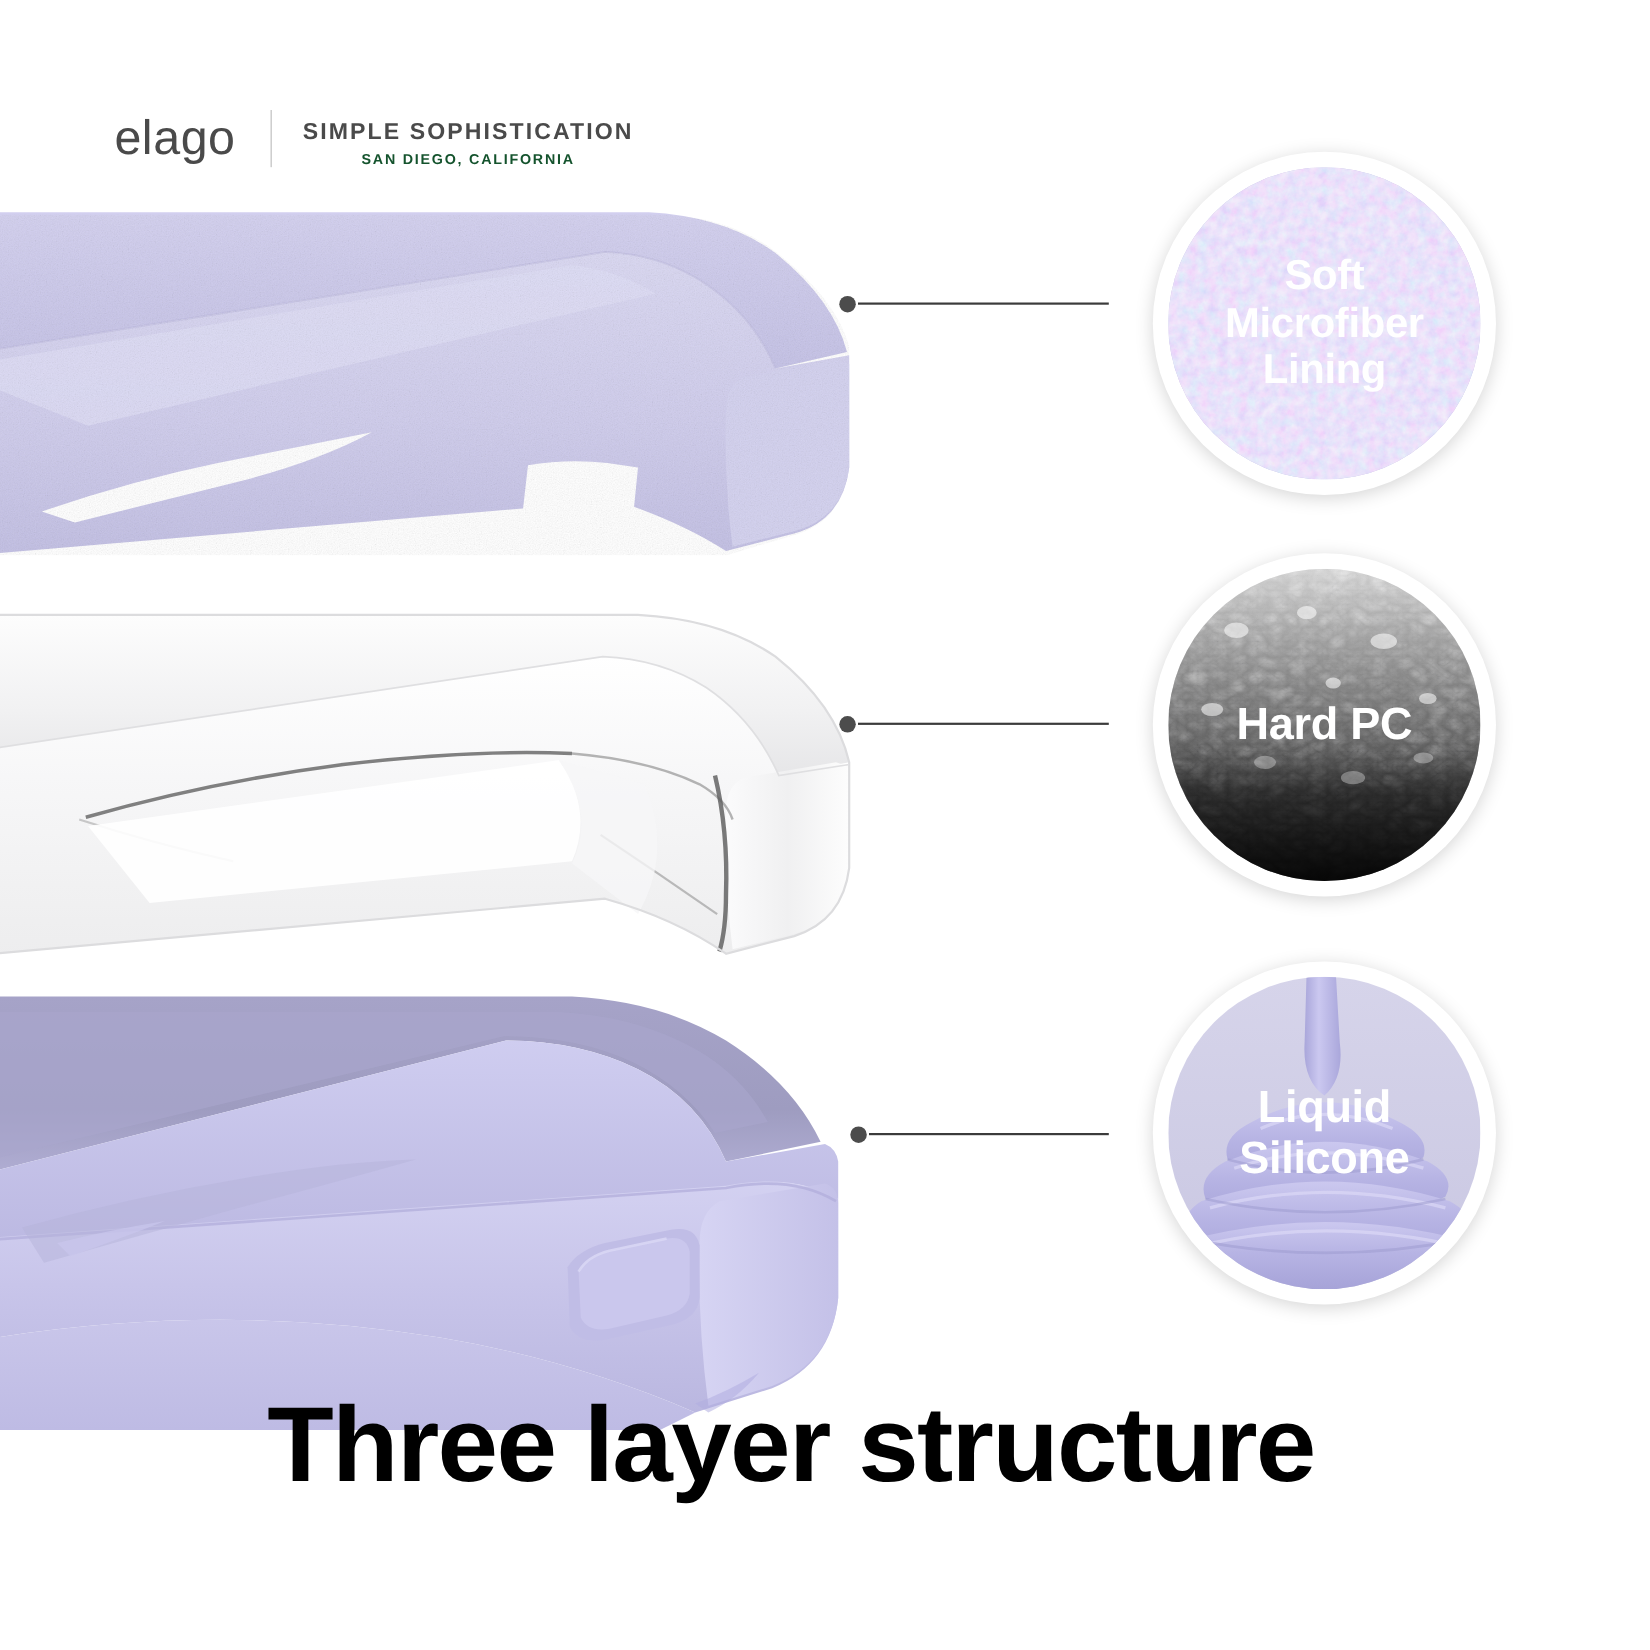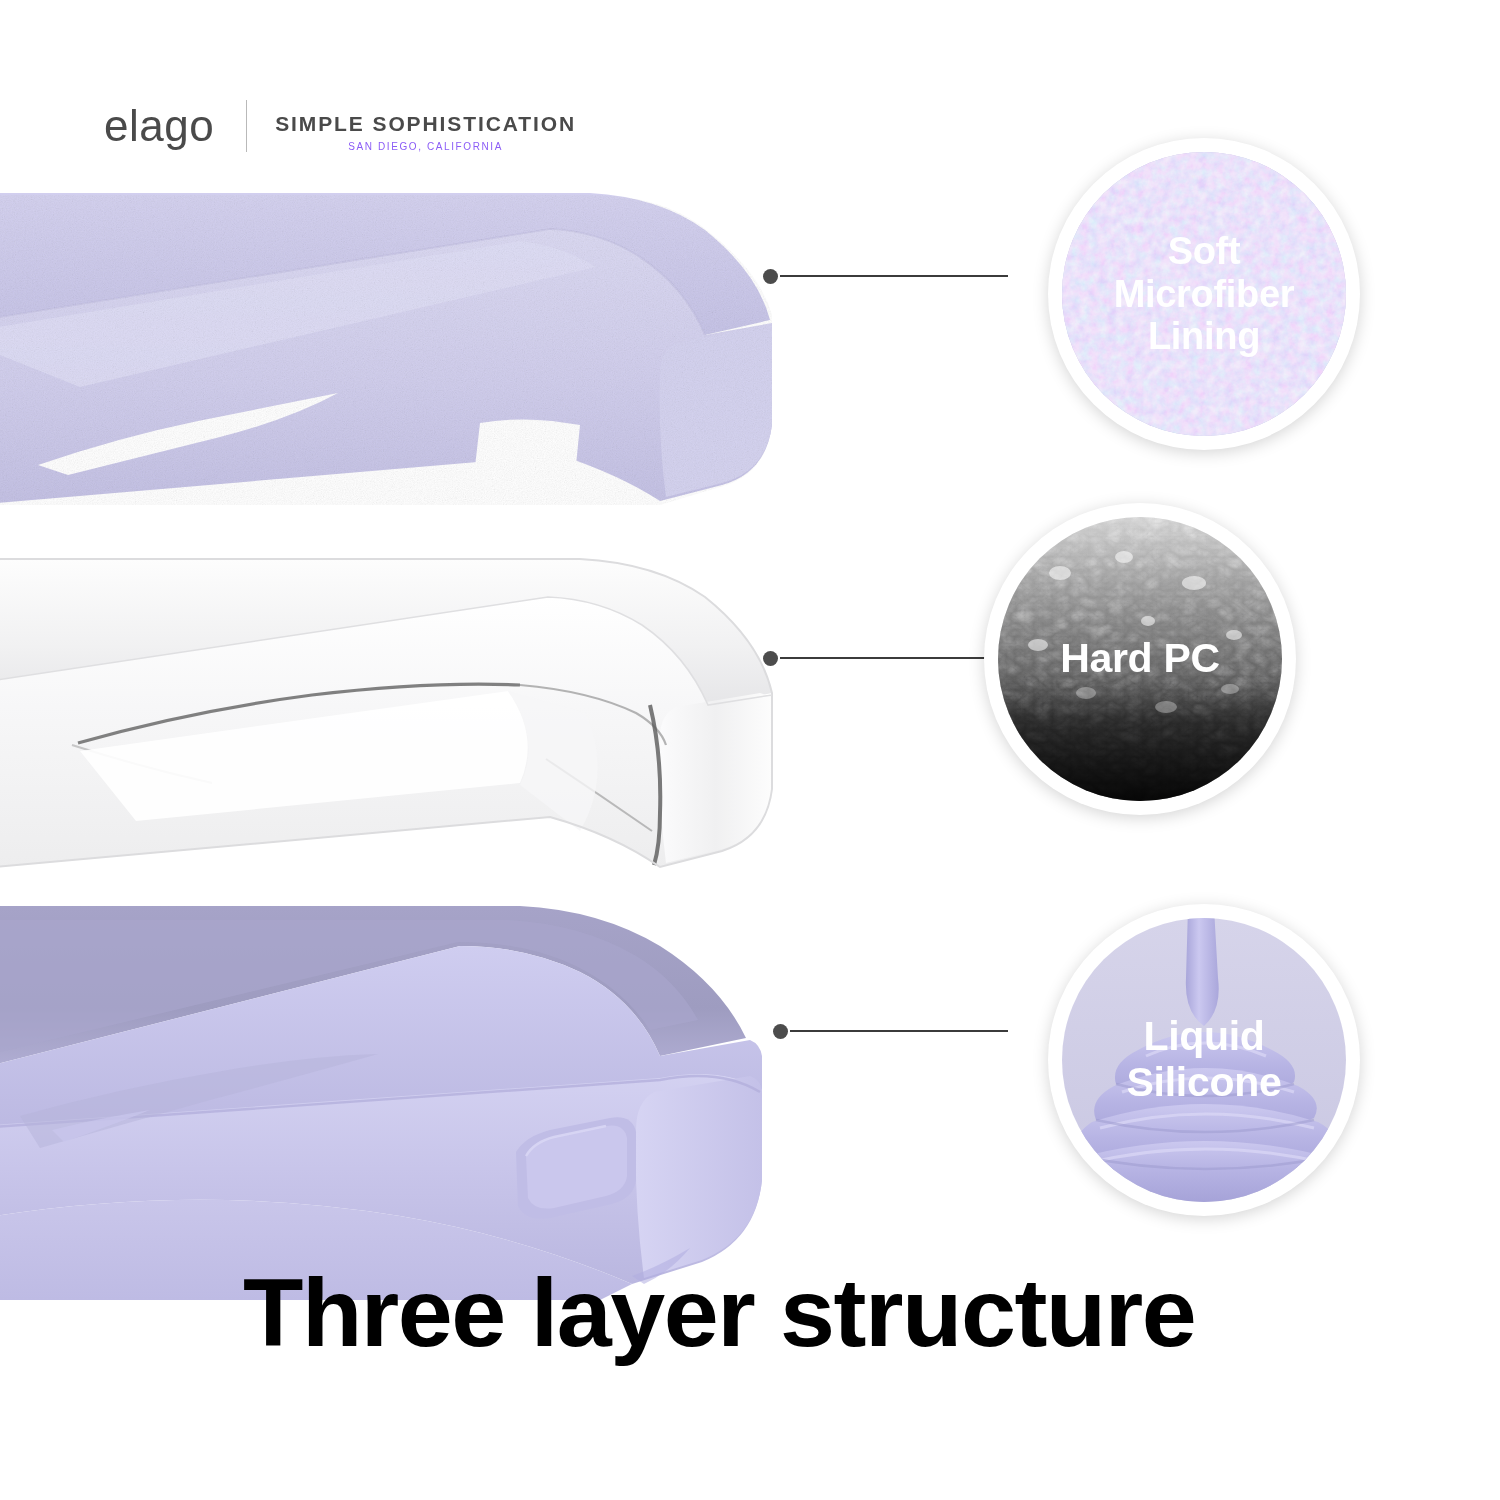--- a/index.html
+++ b/index.html
@@ -47,24 +47,24 @@
     margin-top: 44px;
   }
   #brand-tagline-main {
     font-size: 21px;
     font-weight: bold;
     letter-spacing: 1.9px;
     color: #4a4a4a;
     line-height: 1.15;
   }
   #brand-tagline-sub {
-    font-size: 10px;
-    font-weight: 400;
+    font-size: 13px;
+    font-weight: 700;
     letter-spacing: 1.6px;
-    color: #8b5cf6;
+    color: #14532d;
     text-align: center;
     margin-top: 5px;
   }
 
   
   .layer-art {
     position: absolute;
     pointer-events: none;
   }
   #layer-microfiber { left: -40px; top: 175px; width: 900px; height: 330px; }
@@ -124,22 +124,22 @@
     z-index: 5;
     color: #ffffff;
     font-weight: bold;
     font-size: 38px;
     line-height: 1.12;
     text-align: center;
     letter-spacing: -0.3px;
     white-space: pre-line;
   }
   #callout-microfiber { left: 1048px; top: 138px; justify-content: center; }
-  #callout-pc         { left: 984px; top: 503px; }
-  #callout-silicone   { left: 1048px; top: 904px; }
+  #callout-pc         { left: 1048px; top: 503px; }
+  #callout-silicone   { left: 1048px; top: 874px; }
 
   #callout-pc .callout-label { font-size: 41px; }
   #callout-silicone .callout-label { font-size: 41px; }
 
   .tex { position: absolute; inset: 0; }
 
   
   #headline {
     position: absolute;
     left: 243px;

